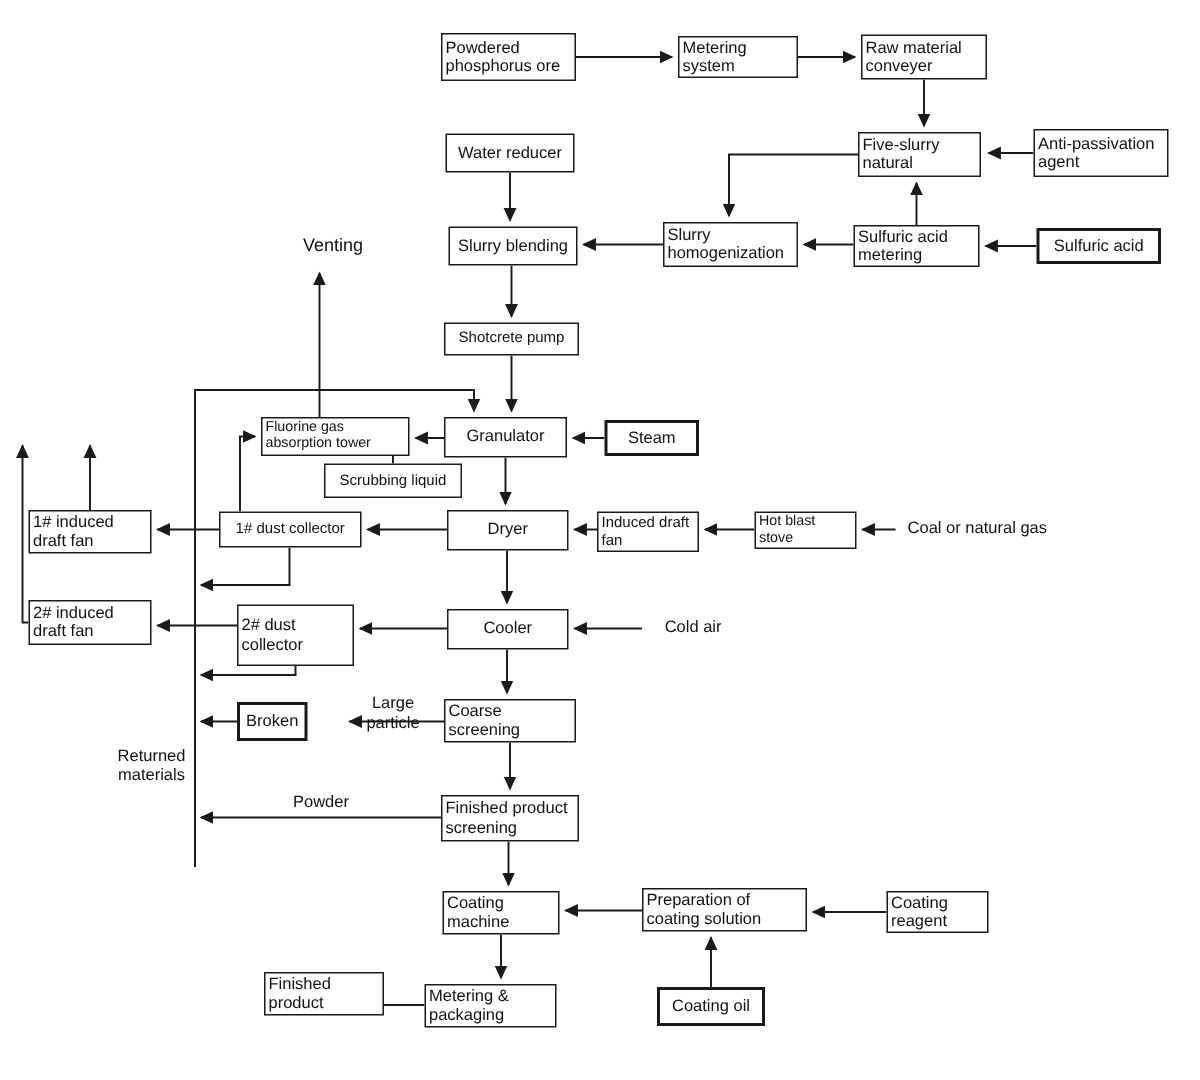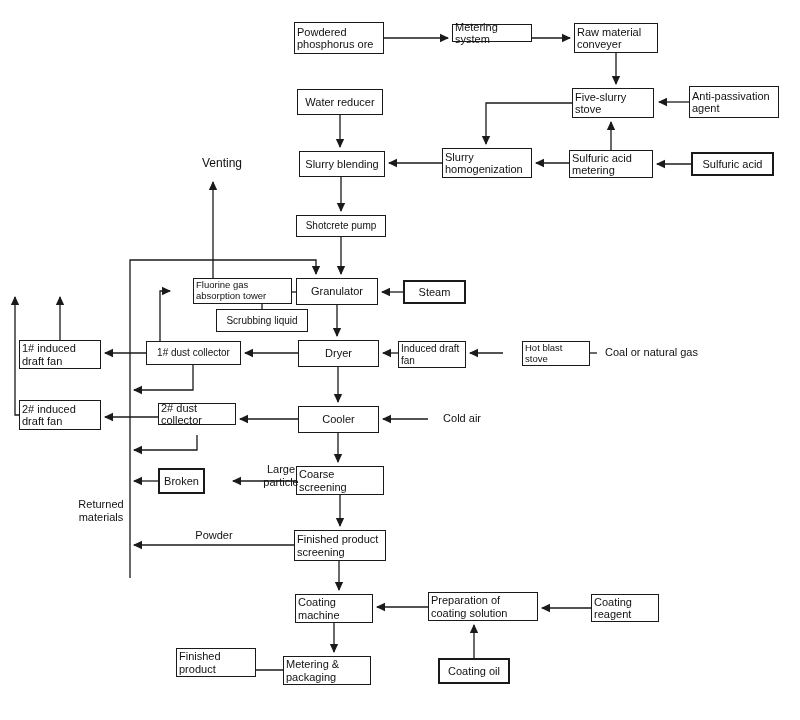--- a/index.html
+++ b/index.html
@@ -4,21 +4,21 @@
   <style>
     html,body{margin:0;padding:0;background:#ffffff;}
     .canvas{position:relative;width:800px;height:720px;background:#ffffff;
             font-family:"Liberation Sans",sans-serif;color:#111;overflow:hidden;}
     .wires{position:absolute;left:0;top:0;pointer-events:none;}
     .node{position:absolute;display:flex;align-items:center;justify-content:center;
           text-align:left;border:1.5px solid #1a1a1a;background:#fff;
           font-size:11px;line-height:1.12;padding:1px 2px;box-sizing:border-box;}
     .b2{border-width:2px;}
     .s10{font-size:10px;}
-    .s9{font-size:9.5px;margin-left:19px;}
+    .s9{font-size:9.5px;}
     .flabel{position:absolute;font-size:11px;line-height:1.15;text-align:center;}
     .lg{font-size:12px;}
     .left{text-align:right;}
   </style>
 </head>
 <body>
 
 <div class="canvas">
 
   <svg class="wires" width="800" height="720" viewBox="0 0 800 720">
@@ -68,41 +68,41 @@
       <path d="M339,561 V590" marker-end="url(#ah)"></path>
       <path d="M428,607 H377" marker-end="url(#ah)"></path>
       <path d="M591,608 H542" marker-end="url(#ah)"></path>
       <path d="M474,658 V625" marker-end="url(#ah)"></path>
       <path d="M334,623 V652" marker-end="url(#ah)"></path>
       <path d="M283,670 H240" marker-end="url(#ah)"></path>
     </g>
   </svg>
 
   <div class="node" style="left:294px;top:22px;width:90px;height:32px">Powdered phosphorus ore</div>
-  <div class="node" style="left:452px;top:24px;width:80px;height:18px">Metering system</div>
+  <div class="node" style="left:452px;top:24px;width:80px;height:28px">Metering system</div>
   <div class="node" style="left:574px;top:23px;width:84px;height:30px">Raw material conveyer</div>
   <div class="node" style="left:297px;top:89px;width:86px;height:26px">Water reducer</div>
-  <div class="node" style="left:572px;top:88px;width:82px;height:30px">Five-slurry stove</div>
+  <div class="node" style="left:572px;top:88px;width:82px;height:30px">Five-slurry natural</div>
   <div class="node" style="left:689px;top:86px;width:90px;height:32px">Anti-passivation agent</div>
   <div class="node" style="left:299px;top:151px;width:86px;height:26px">Slurry blending</div>
   <div class="node" style="left:442px;top:148px;width:90px;height:30px">Slurry homogenization</div>
   <div class="node" style="left:569px;top:150px;width:84px;height:28px">Sulfuric acid metering</div>
   <div class="node b2" style="left:691px;top:152px;width:83px;height:24px">Sulfuric acid</div>
   <div class="node s10" style="left:296px;top:215px;width:90px;height:22px">Shotcrete pump</div>
   <div class="node s9" style="left:174px;top:278px;width:99px;height:26px">Fluorine gas absorption tower</div>
   <div class="node" style="left:296px;top:278px;width:82px;height:27px">Granulator</div>
   <div class="node b2" style="left:403px;top:280px;width:63px;height:24px">Steam</div>
   <div class="node s10" style="left:216px;top:309px;width:92px;height:23px">Scrubbing liquid</div>
   <div class="node" style="left:19px;top:340px;width:82px;height:29px">1# induced draft fan</div>
   <div class="node s10" style="left:146px;top:341px;width:95px;height:24px">1# dust collector</div>
   <div class="node" style="left:298px;top:340px;width:81px;height:27px">Dryer</div>
   <div class="node s10" style="left:398px;top:341px;width:68px;height:27px">Induced draft fan</div>
   <div class="node s9" style="left:503px;top:341px;width:68px;height:25px">Hot blast stove</div>
   <div class="node" style="left:19px;top:400px;width:82px;height:30px">2# induced draft fan</div>
-  <div class="node" style="left:158px;top:403px;width:78px;height:22px">2# dust collector</div>
+  <div class="node" style="left:158px;top:403px;width:78px;height:41px">2# dust collector</div>
   <div class="node" style="left:298px;top:406px;width:81px;height:27px">Cooler</div>
   <div class="node b2" style="left:158px;top:468px;width:47px;height:26px">Broken</div>
   <div class="node" style="left:296px;top:466px;width:88px;height:29px">Coarse screening</div>
   <div class="node" style="left:294px;top:530px;width:92px;height:31px">Finished product screening</div>
   <div class="node" style="left:295px;top:594px;width:78px;height:29px">Coating machine</div>
   <div class="node" style="left:428px;top:592px;width:110px;height:29px">Preparation of coating solution</div>
   <div class="node" style="left:591px;top:594px;width:68px;height:28px">Coating reagent</div>
   <div class="node" style="left:176px;top:648px;width:80px;height:29px">Finished product</div>
   <div class="node" style="left:283px;top:656px;width:88px;height:29px">Metering &amp; packaging</div>
   <div class="node b2" style="left:438px;top:658px;width:72px;height:26px">Coating oil</div>

